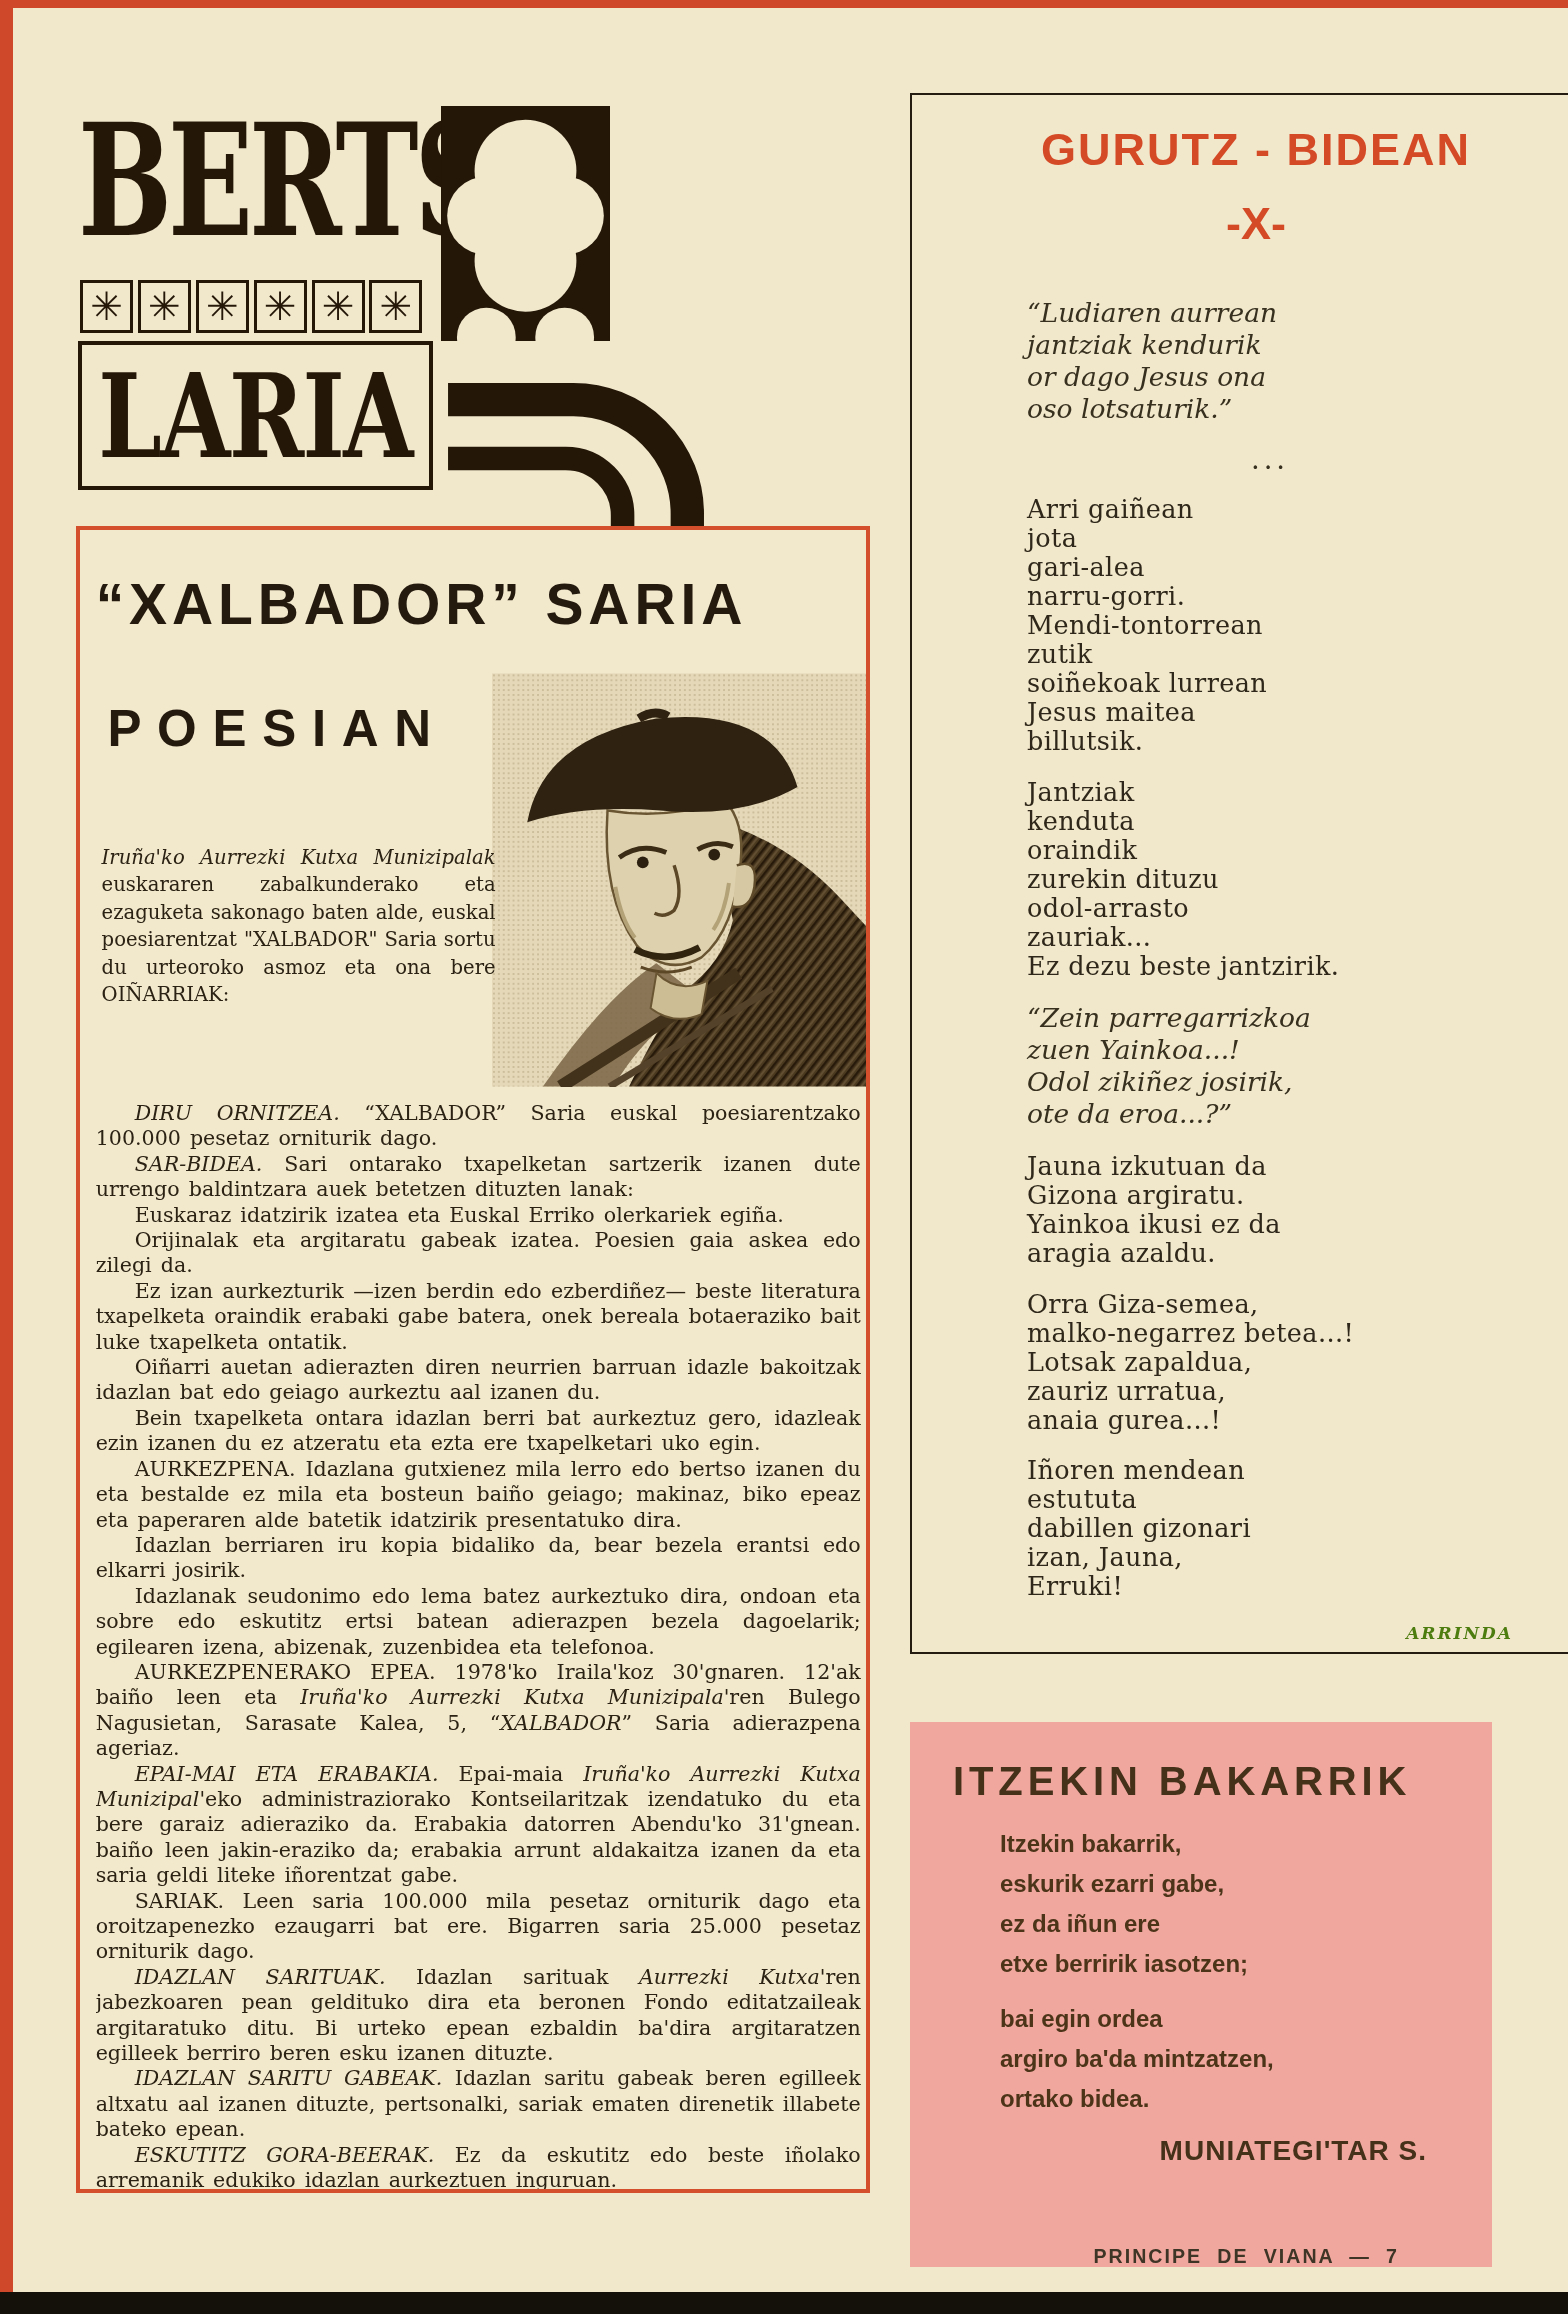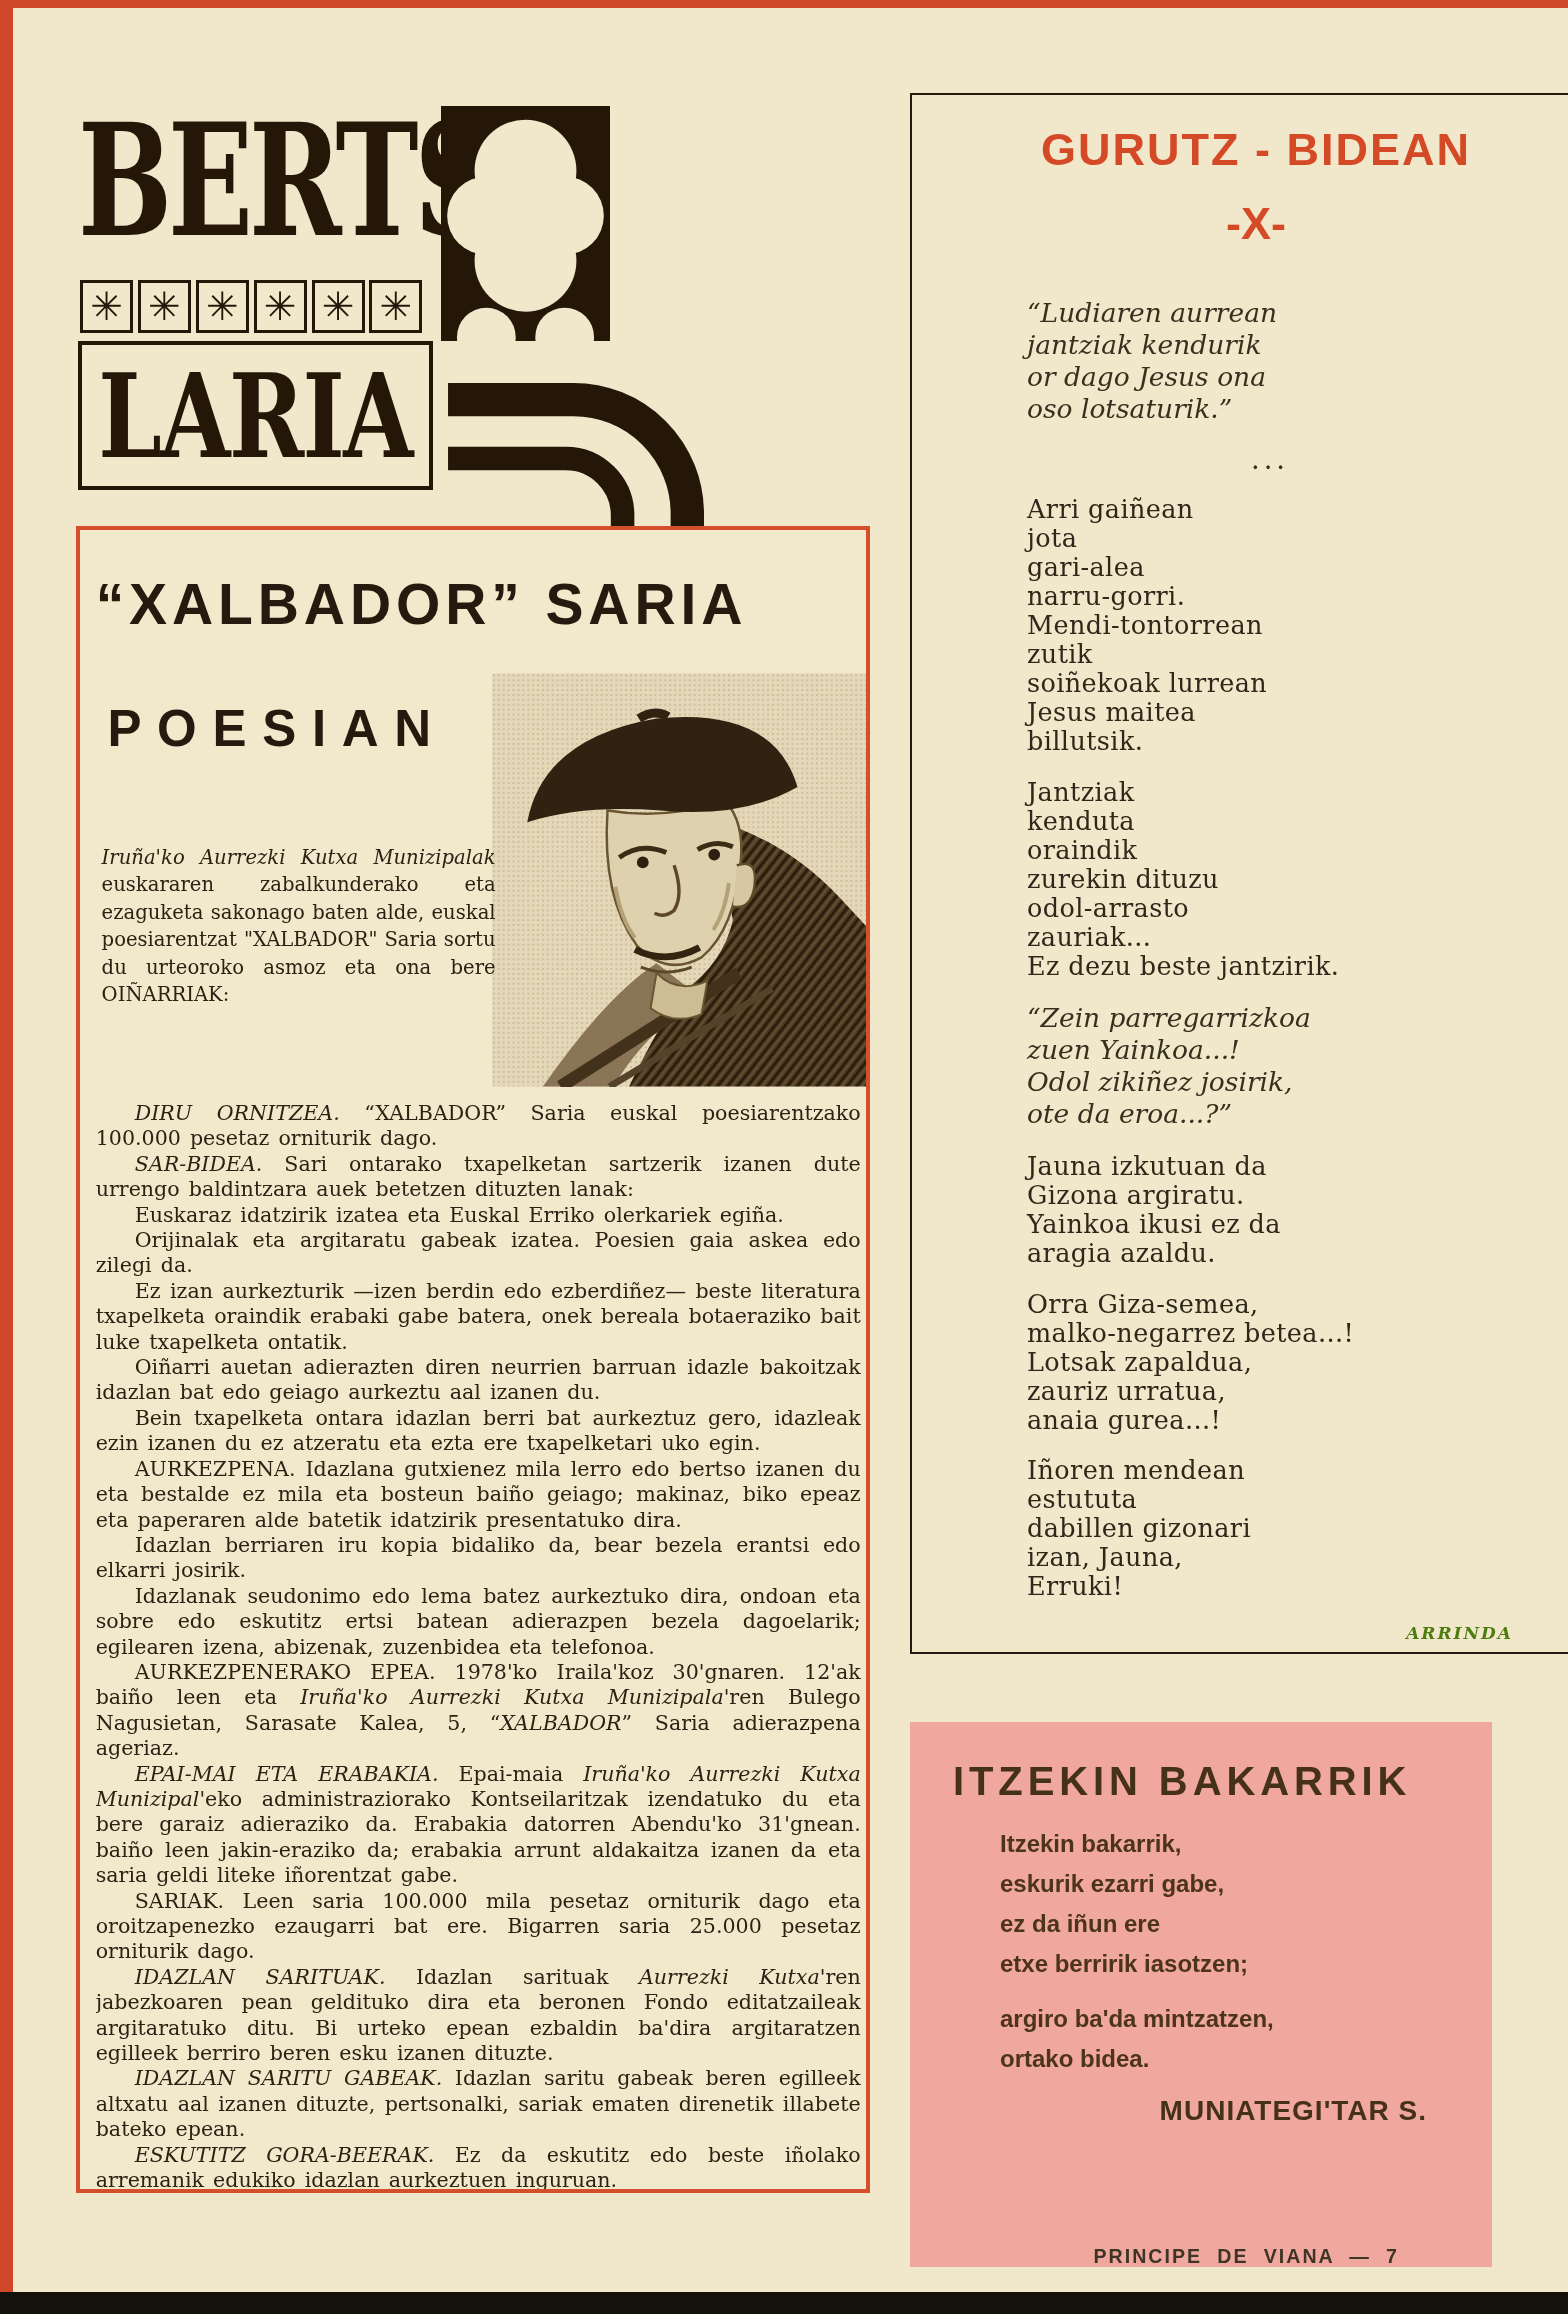--- a/index.html
+++ b/index.html
@@ -311,20 +311,21 @@
   <div class="itzekin-box">
     <div class="itzekin-title">ITZEKIN BAKARRIK</div>
     <div class="itzekin-poem">
         <div class="itzekin-stanza">
           <div class="itzekin-line">Itzekin bakarrik,</div>
           <div class="itzekin-line">eskurik ezarri gabe,</div>
           <div class="itzekin-line">ez da iñun ere</div>
           <div class="itzekin-line">etxe berririk iasotzen;</div>
         </div>
         <div class="itzekin-stanza">
+          <div class="itzekin-line">bai egin ordea</div>
           <div class="itzekin-line">argiro ba'da mintzatzen,</div>
           <div class="itzekin-line">ortako bidea.</div>
         </div>
       </div>
     <div class="itzekin-signature">MUNIATEGI'TAR S.</div>
   </div>
 
   <div class="page-footer">PRINCIPE DE VIANA — 7</div>
   <div class="bottom-bar"></div>
 </div>

